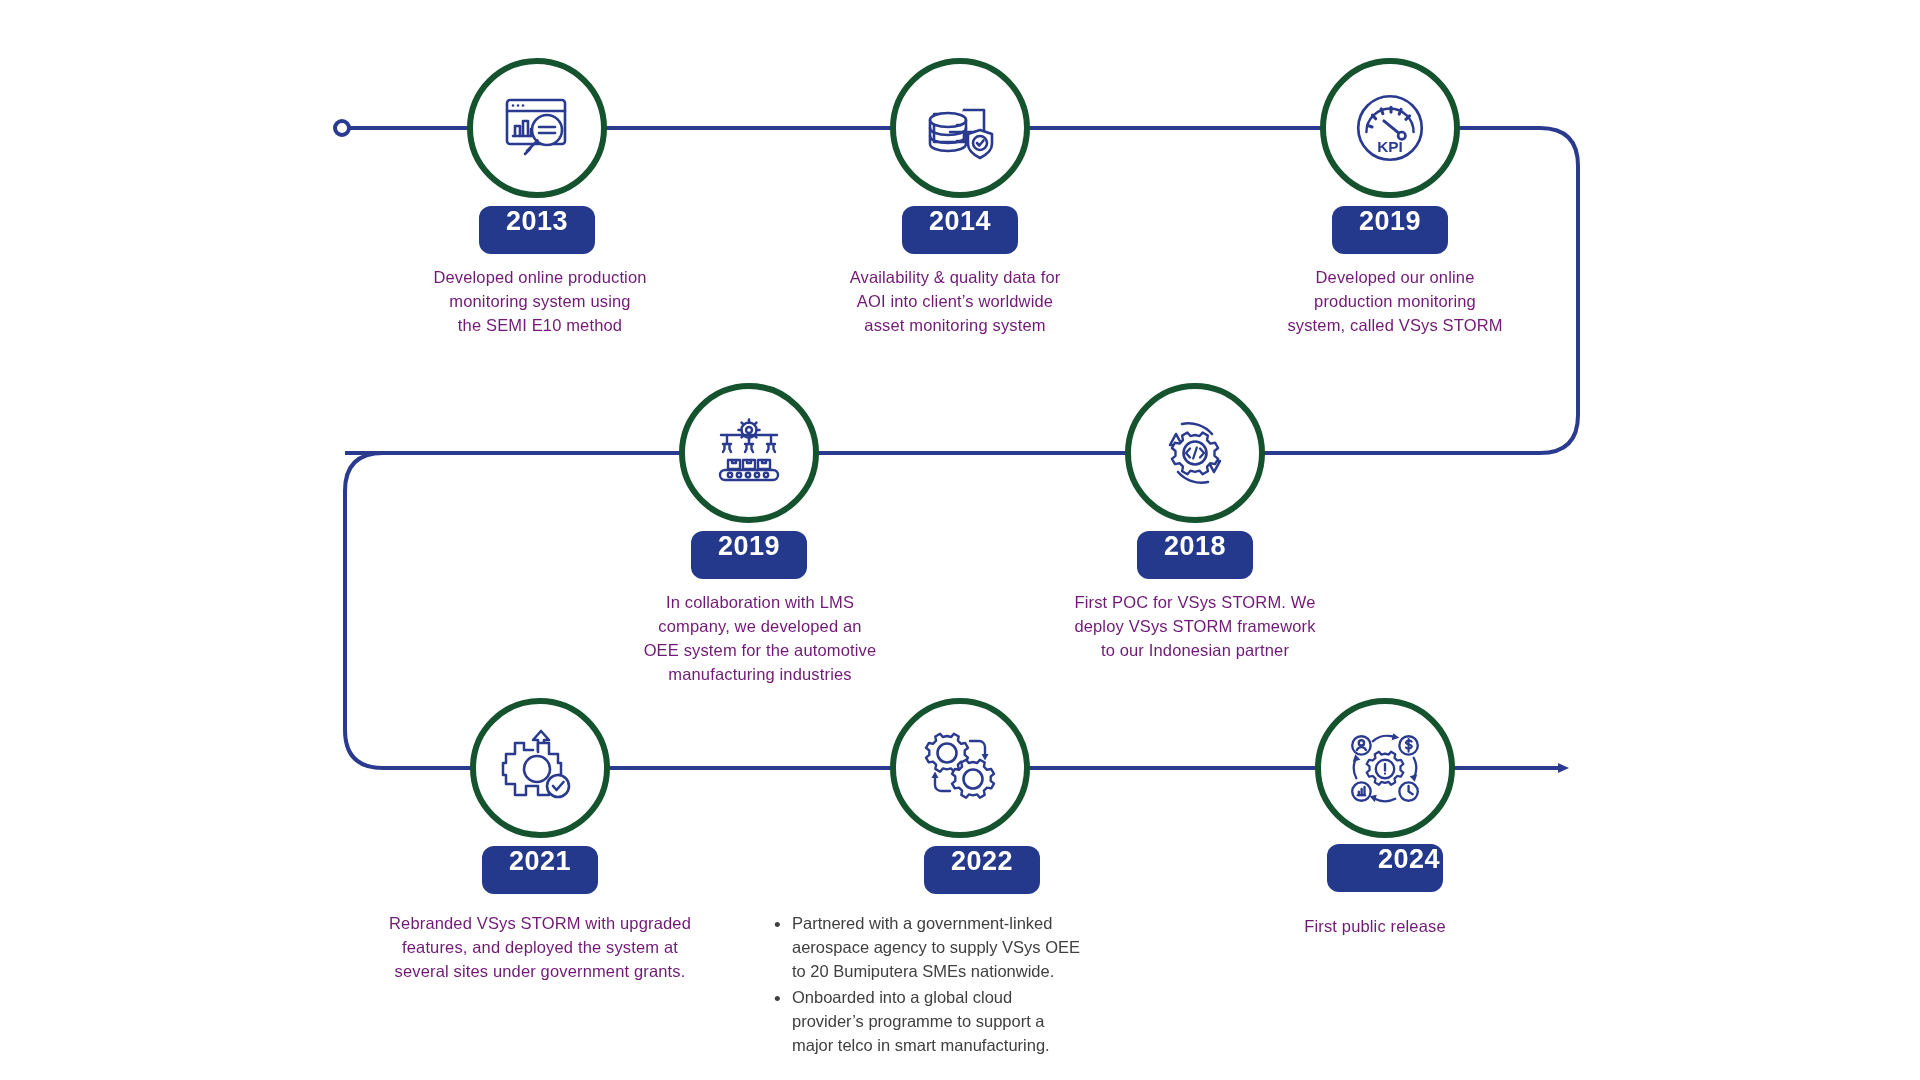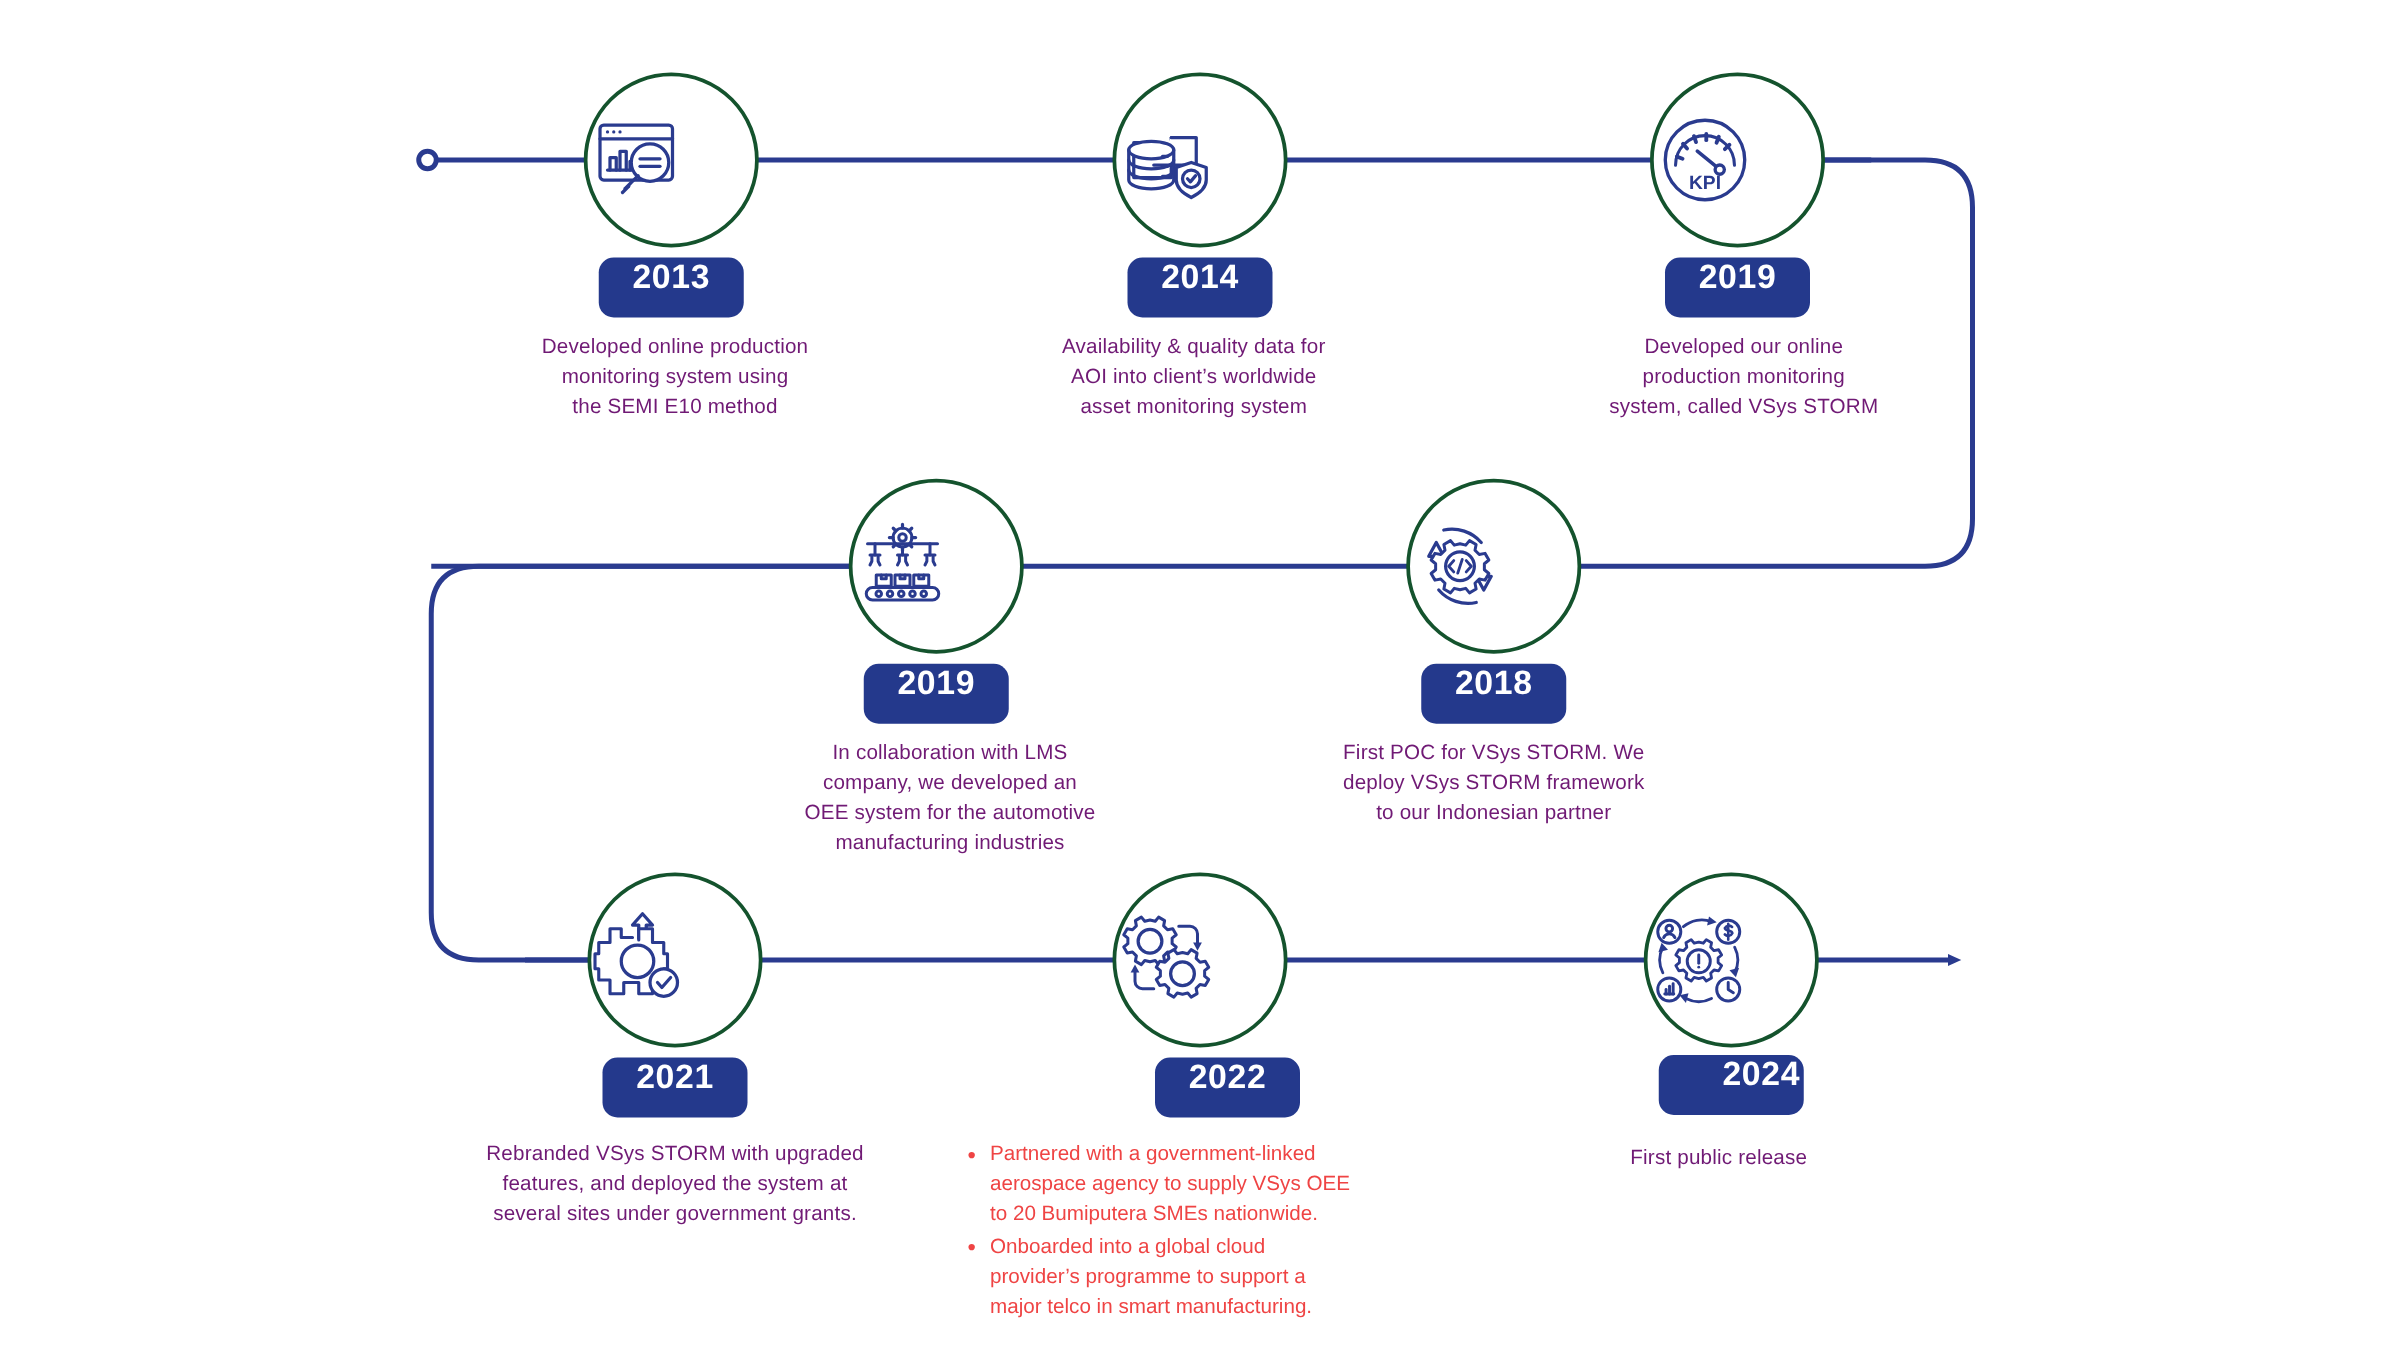--- a/index.html
+++ b/index.html
@@ -27,27 +27,27 @@
     top: 0;
     width: 1920px;
     height: 1080px;
   }
 
   
   .node {
     position: absolute;
     width: 140px;
     height: 140px;
-    border: 3px solid #14532d;
+    border: 6px solid #14532d;
     border-radius: 50%;
     background: #ffffff;
     box-sizing: border-box;
     display: flex;
     align-items: center;
-    justify-content: flex-start;
+    justify-content: center;
     z-index: 3;
   }
   .node svg { display: block; }
 
   
   .year-badge {
     position: absolute;
     width: 116px;
     height: 48px;
     background: #24398c;
@@ -70,21 +70,21 @@
     line-height: 1.45;
     color: #701a75;
     text-align: center;
     letter-spacing: 0.15px;
     z-index: 2;
   }
   .desc-bullets {
     position: absolute;
     font-size: 16.5px;
     line-height: 1.45;
-    color: #ef4444;
+    color: #404040;
     z-index: 2;
     margin: 0;
     padding: 0;
     list-style: none;
   }
   .desc-bullets li {
     position: relative;
     padding-left: 20px;
     text-align: justify;
     margin-bottom: 2px;

